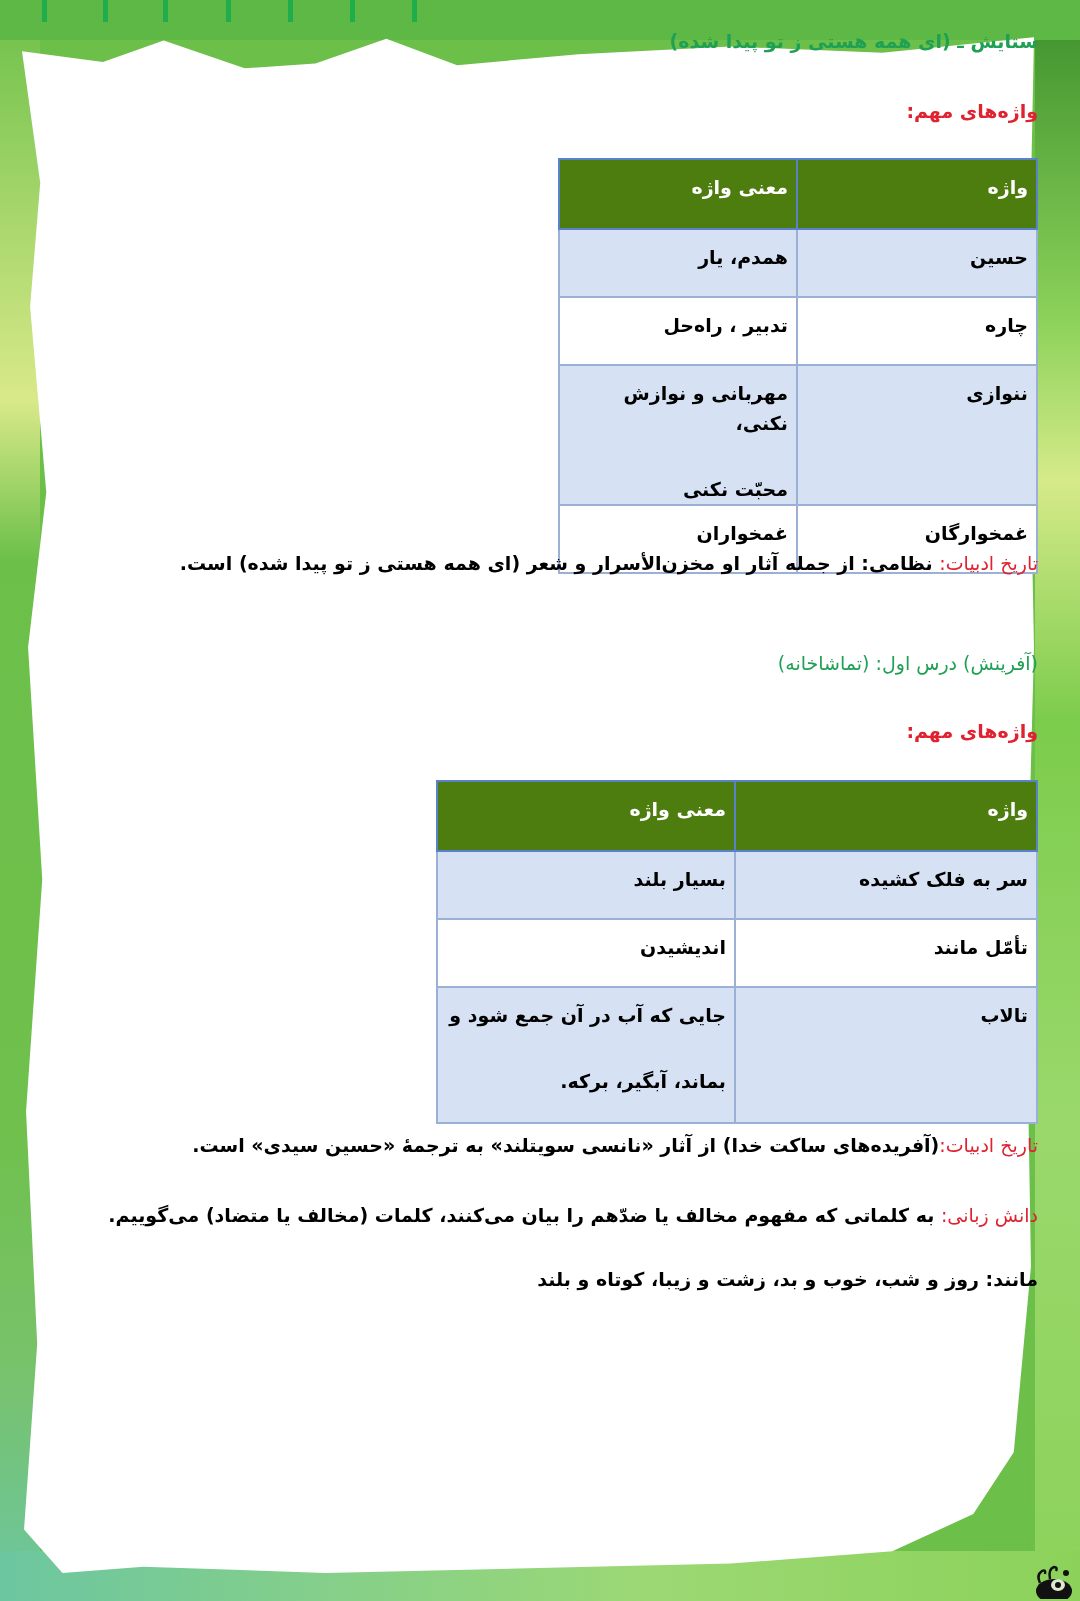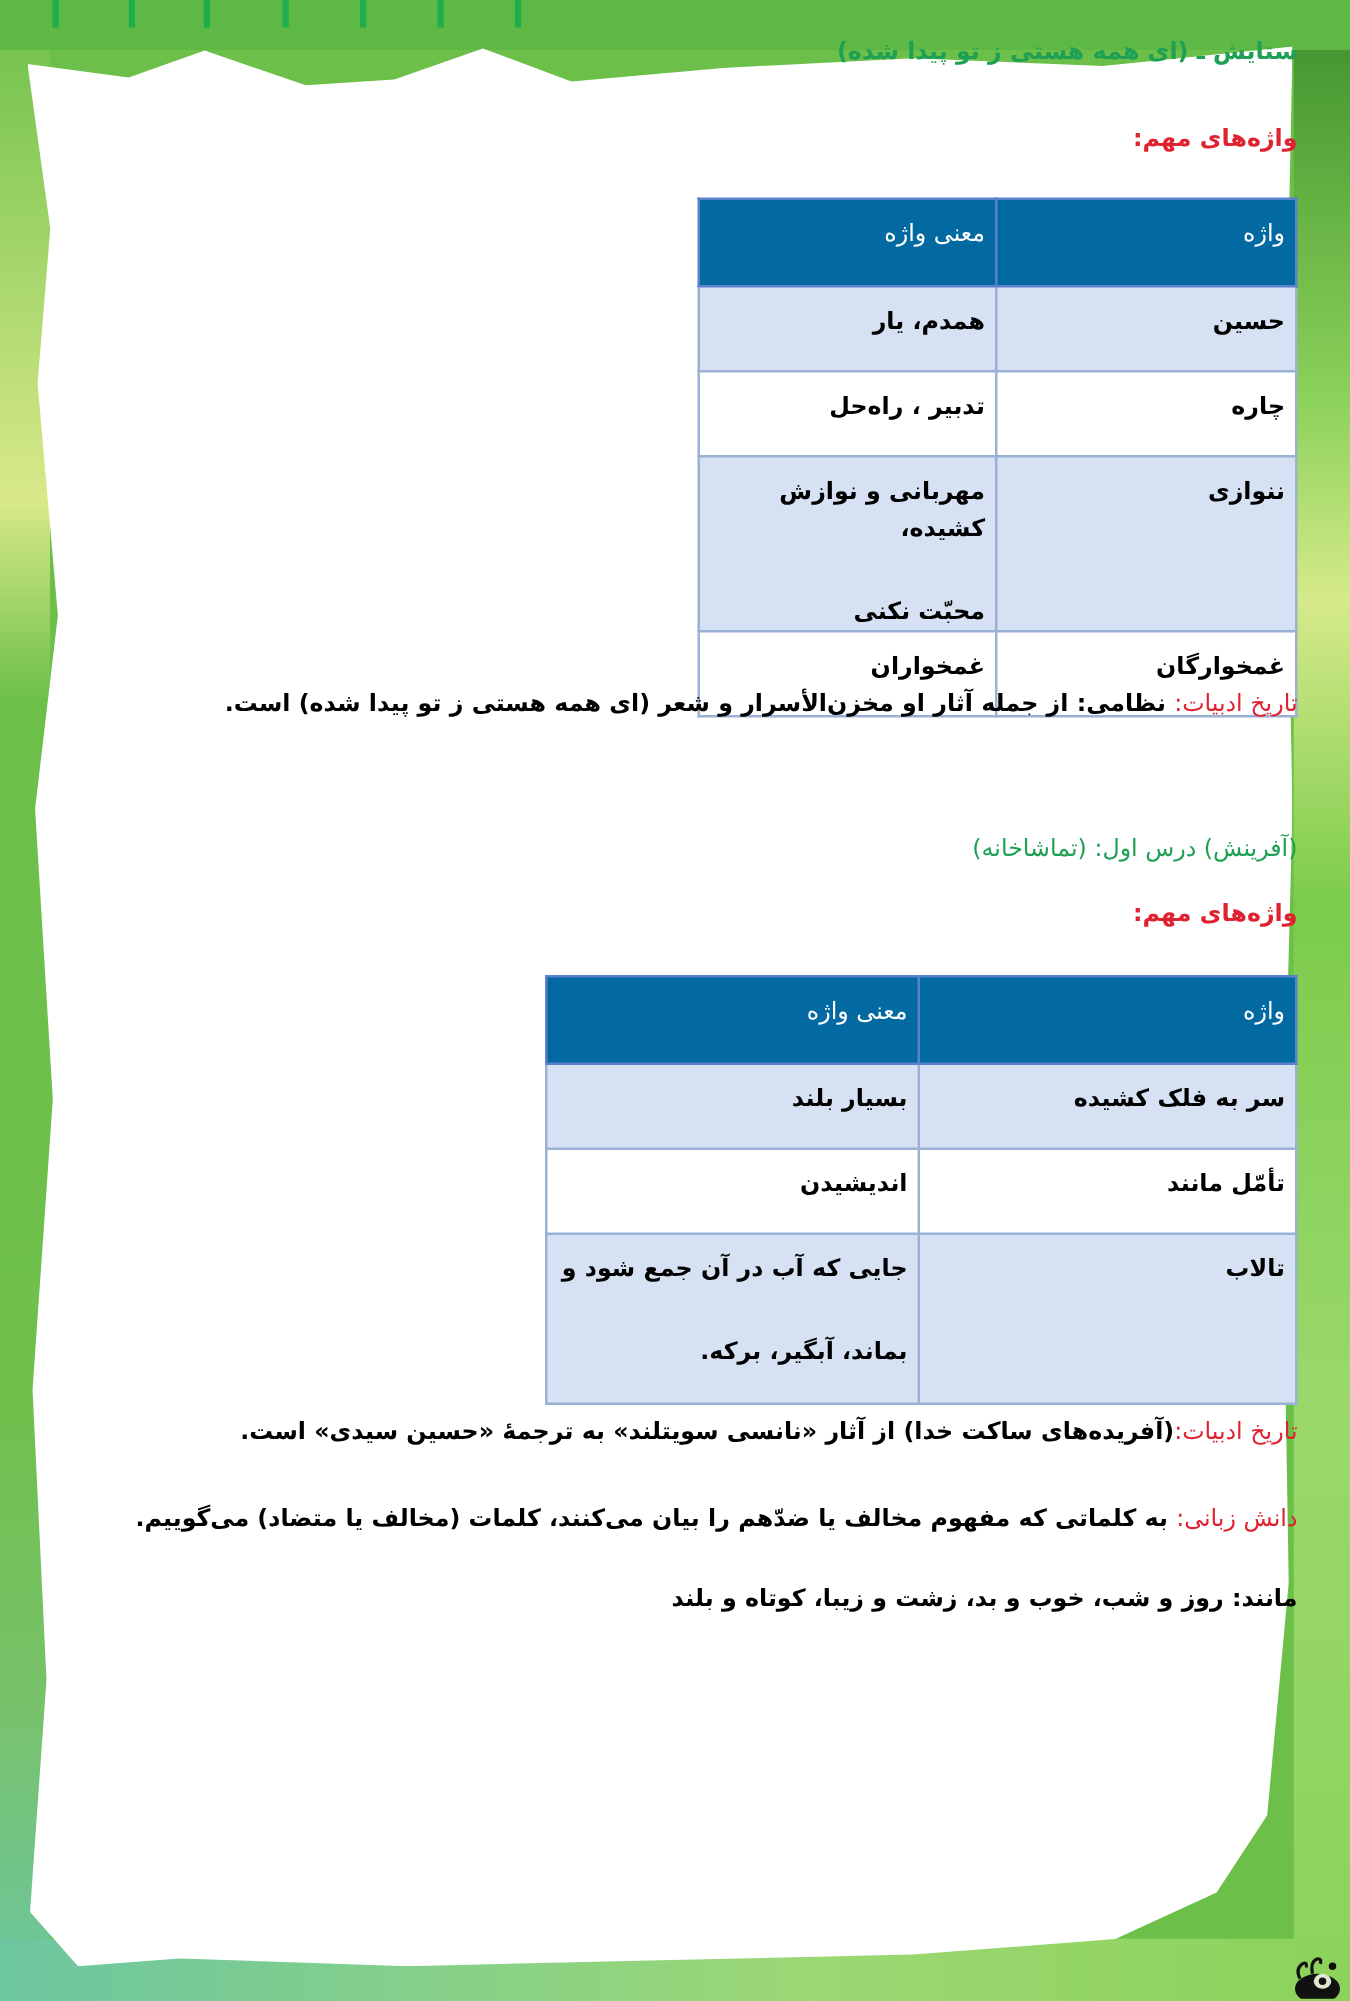--- a/index.html
+++ b/index.html
@@ -55,21 +55,21 @@
       font-size: 19px; font-weight: bold;
     }
     table.vocab td, table.vocab th {
       border: 2px solid #9ab0d4;
       vertical-align: top;
       text-align: right;
       padding: 12px 8px 0 10px;
       line-height: 30px;
     }
     table.vocab th {
-      background: #0369a1; color: #ffffff; font-weight: normal;
+      background: #4d7c0f; color: #ffffff; font-weight: bold;
       border-color: #5a82cc;
     }
     table.vocab tr.shade td { background: #d6e2f3; }
     table.vocab tr.plain td { background: #ffffff; }
     .cell-line { display: block; }
     .cell-line + .cell-line { margin-top: 36px; }
   </style>
 </head>
 <body>
 
@@ -114,38 +114,38 @@
     </tr>
     <tr class="plain" style="height:68px;">
       <td>چاره</td>
       <td>
             <span class="cell-line">تدبیر ، راه‌حل</span>
           </td>
     </tr>
     <tr class="shade" style="height:136px;">
       <td>ننوازی</td>
       <td>
-        <span class="cell-line">مهربانی و نوازش کشیده،</span>
+        <span class="cell-line">مهربانی و نوازش نکنی،</span>
         <span class="cell-line">محبّت نکنی</span>
       </td>
     </tr>
     <tr class="plain" style="height:68px;">
       <td>غمخوارگان</td>
       <td>
             <span class="cell-line">غمخواران</span>
           </td>
     </tr>
   </tbody>
     </table>
 
   <div class="line" style="top:552px;">
     <span class="red" style="font-weight:normal;">تاریخ ادبیات:</span><span> نظامی: از جمله آثار او مخزن‌الأسرار و شعر (ای همه هستی ز تو پیدا شده) است.</span>
   </div>
 
-  <div class="line green" style="top:652px; font-weight:normal;margin-top:16px;">(آفرینش) درس اول: (تماشاخانه)</div>
+  <div class="line green" style="top:652px; font-weight:normal;">(آفرینش) درس اول: (تماشاخانه)</div>
   <div class="line red" style="top:720px;">واژه‌های مهم:</div>
 
   <table class="vocab" style="right:42px; top:780px; width:602px;">
     <tbody>
         <tr style="height:70px;">
       <th style="width:302px;">واژه</th>
       <th>معنی واژه</th>
     </tr>
     <tr class="shade" style="height:68px;">
       <td>سر به فلک کشیده</td>

